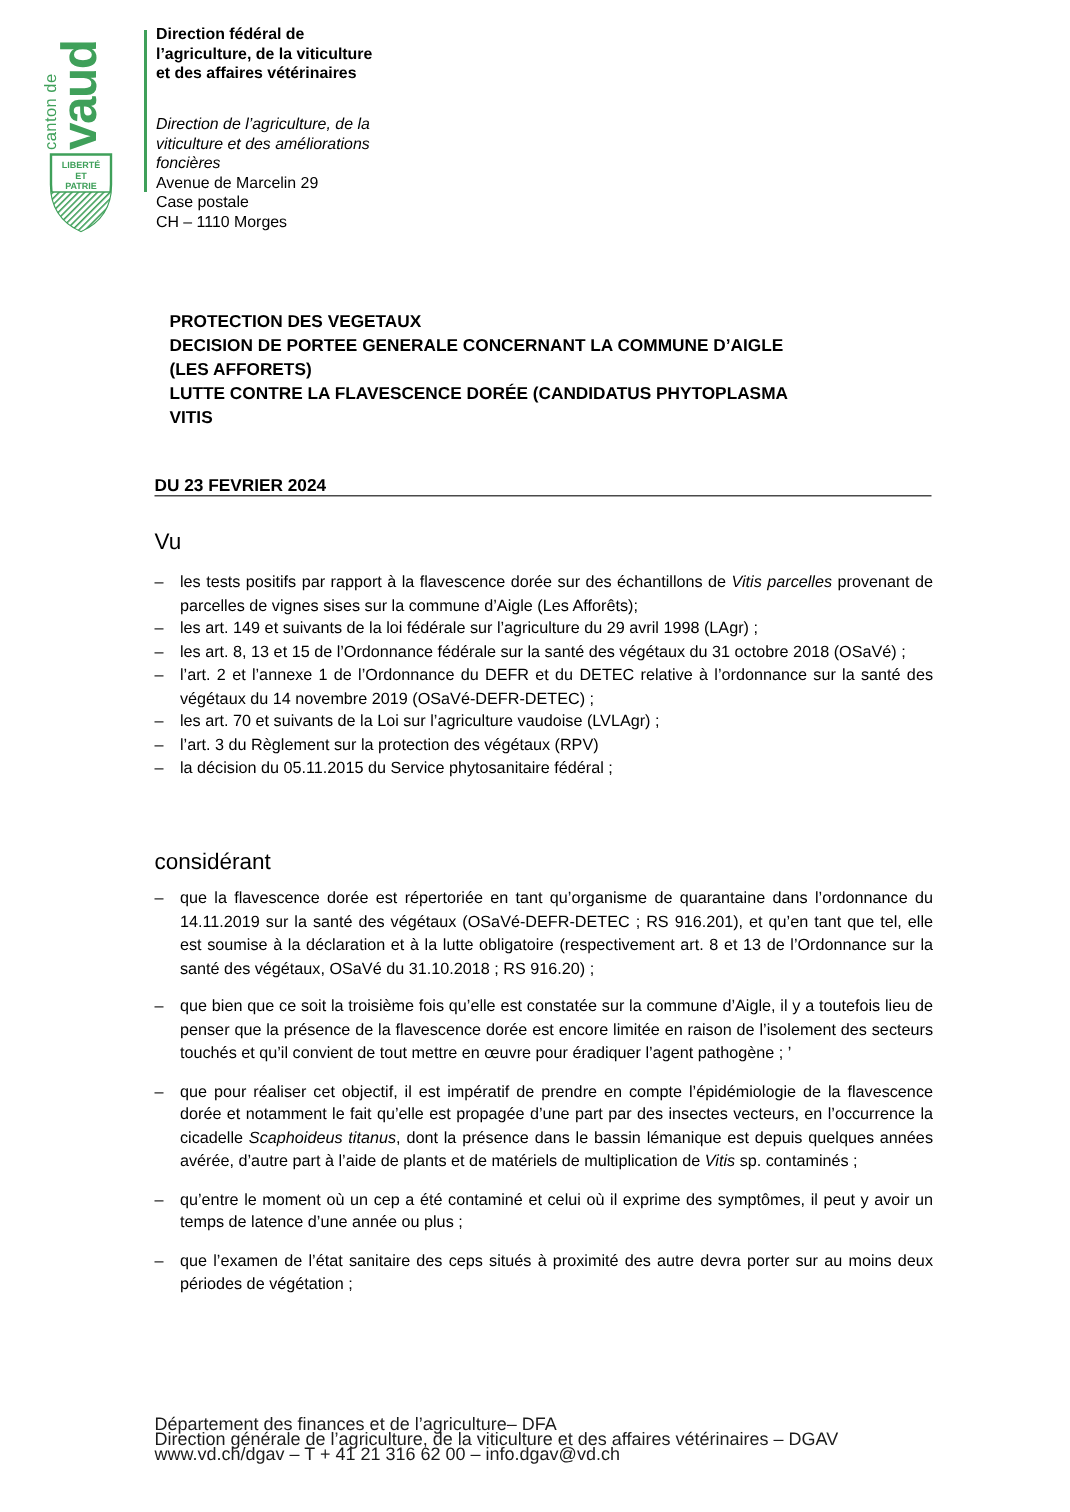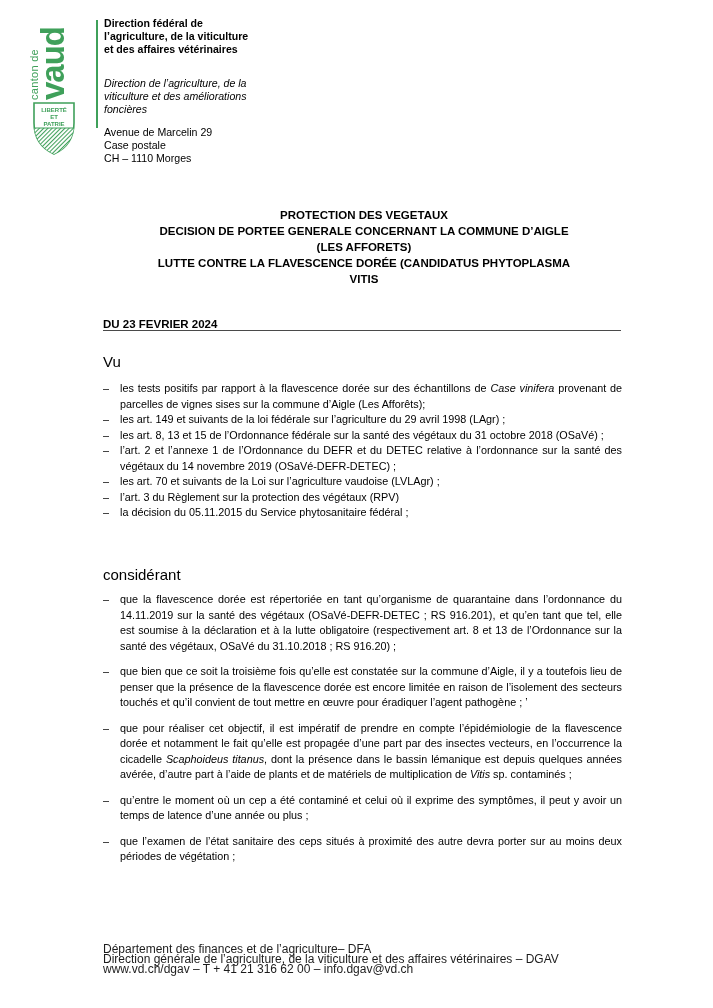--- a/index.html
+++ b/index.html
@@ -15,26 +15,26 @@
   }
   .logo-canton { display:block; font-size:11px; line-height:12px; letter-spacing:0.3px; }
   .logo-vaud  { display:block; font-size:33px; font-weight:bold; line-height:25px; letter-spacing:-1px; }
   .logo-shield { position:absolute; left:32px; top:101px; }
   .green-rule { position:absolute; left:96px; top:20px; width:2px; height:108px; background:#3fa05a; }
 
   
   .header-text { position:absolute; left:104px; top:17px; width:210px; font-size:10.6px; }
   .header-bold    { font-weight:bold; white-space:pre-line; line-height:13px; }
   .header-italic  { font-style:italic; white-space:pre-line; line-height:13px; margin-top:21px; }
-  .header-address { white-space:pre-line; line-height:13px; margin-top:10px; }
+  .header-address { white-space:pre-line; line-height:13px; }
 
   
   .doc-title {
-    position:absolute; left:103px; top:207px; width:522px;
-    font-weight:bold; font-size:11.5px; line-height:16px; white-space:pre-line;text-align:center;
+    position:absolute; left:113px; top:207px; width:522px;
+    font-weight:bold; font-size:11.5px; line-height:16px; white-space:pre-line;
   }
   .doc-date {
     position:absolute; left:103px; top:318px; width:518px;
     font-weight:bold; font-size:11.5px; 
     border-bottom:1.5px solid #4a4a4a;
   }
 
   
   .section-heading { position:absolute; font-weight:normal; font-size:15px; }
   #vu-heading   { left:103px; top:353px; }
@@ -100,21 +100,21 @@
 DECISION DE PORTEE GENERALE CONCERNANT LA COMMUNE D’AIGLE
 (LES AFFORETS)
 LUTTE CONTRE LA FLAVESCENCE DORÉE (CANDIDATUS PHYTOPLASMA
 VITIS</div>
   <div class="doc-date">DU 23 FEVRIER 2024</div>
 
   <div class="section-heading" id="vu-heading">Vu</div>
   <div class="list" id="vu-list">
       <div class="li">
         <span class="dash">–</span>
-        <div class="li-text"><span>les tests positifs par rapport à la flavescence dorée sur des échantillons de </span><span class="it">Case vinifera</span><span> provenant de parcelles de vignes sises sur la commune d’Aigle (Les Afforêts);</span></div>
+        <div class="li-text"><span>les tests positifs par rapport à la flavescence dorée sur des échantillons de </span><span class="it">Vitis parcelles</span><span> provenant de parcelles de vignes sises sur la commune d’Aigle (Les Afforêts);</span></div>
       </div>
       <div class="li">
         <span class="dash">–</span>
         <div class="li-text"><span>les art. 149 et suivants de la loi fédérale sur l’agriculture du 29 avril 1998 (LAgr) ;</span></div>
       </div>
       <div class="li">
         <span class="dash">–</span>
         <div class="li-text"><span>les art. 8, 13 et 15 de l’Ordonnance fédérale sur la santé des végétaux du 31 octobre 2018 (OSaVé) ;</span></div>
       </div>
       <div class="li">

